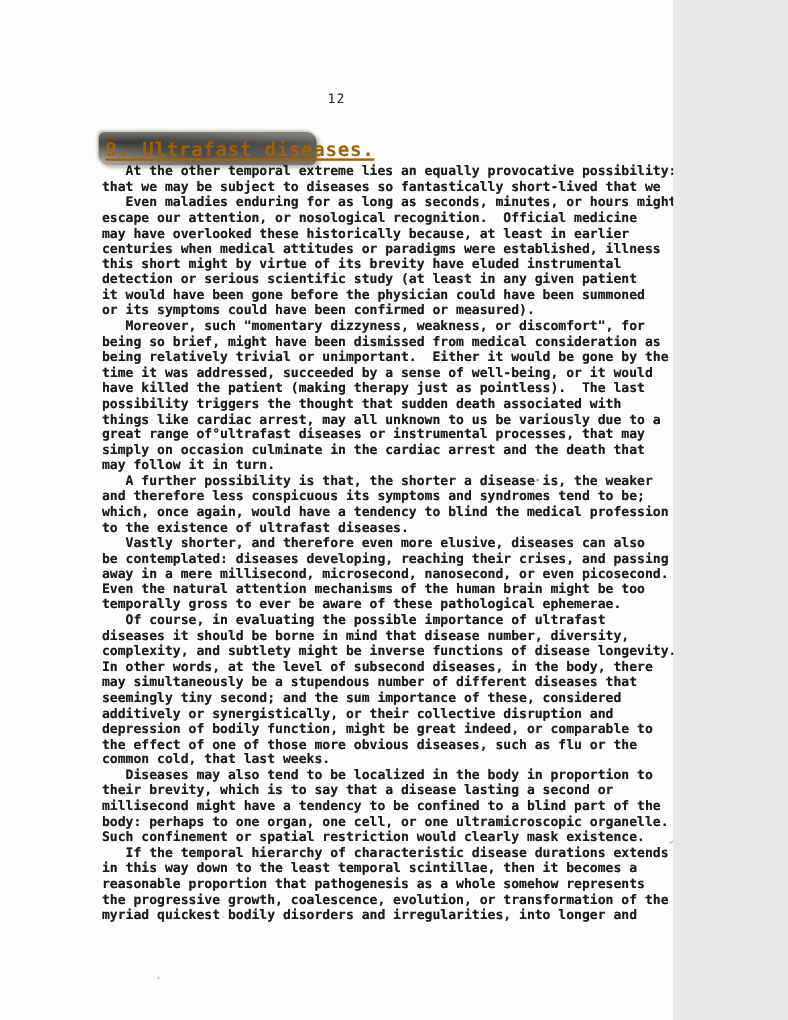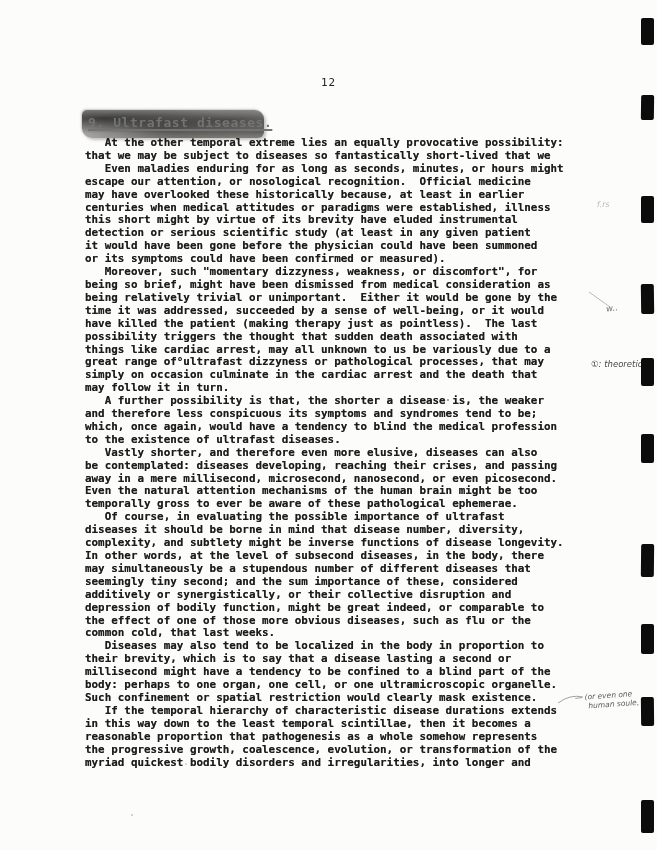--- a/index.html
+++ b/index.html
@@ -1,19 +1,19 @@
 <!DOCTYPE html>
 <html><head>
 <meta charset="utf-8">
 <title>Document</title>
 <style>
   html,body{margin:0;padding:0;background:#e9e9e7;}
   .page{
     position:relative;
-    width:657px;height:850px;
+    width:561px;height:850px;
     background:#fcfcfa;
     overflow:hidden;
     font-family:"DejaVu Sans Mono","Liberation Mono",monospace;
     color:#1c1c1c;
   }
   .page-number{
     position:absolute;top:76px;left:0;right:0;
     text-align:center;
     font-size:10.9px;letter-spacing:1px;
     color:#222;
@@ -24,22 +24,22 @@
     background:
       radial-gradient(ellipse at 12% 30%, rgba(30,30,28,0.80), rgba(30,30,28,0) 55%),
       radial-gradient(ellipse at 45% 70%, rgba(55,53,50,0.65), rgba(55,53,50,0) 60%),
       radial-gradient(ellipse at 80% 35%, rgba(40,40,38,0.70), rgba(40,40,38,0) 65%),
       radial-gradient(ellipse at 97% 80%, rgba(60,58,54,0.55), rgba(60,58,54,0) 55%),
       linear-gradient(rgba(95,92,86,0.50), rgba(78,76,70,0.50));
     box-shadow:2px 2px 3px rgba(90,88,82,0.35), -1px -1px 2px rgba(90,88,82,0.3);
   }
   .heading{
     position:absolute;left:88px;top:115px;
-    font-size:13px;font-weight:bold;letter-spacing:0.55px;
-    color:#737373;white-space:pre;
+    font-size:16px;font-weight:bold;letter-spacing:0.55px;
+    color:#a16207;white-space:pre;
     text-decoration:underline;
     text-decoration-thickness:1.5px;
     text-underline-offset:2px;
   }
   .body-text{
     position:absolute;left:85px;top:137px;width:500px;
     font-size:10.9px;
     text-shadow:0 0 0.4px rgba(10,10,10,0.55);
   }
   .tline{white-space:pre;height:12.92px;line-height:12.92px;font-weight:bold;}
@@ -82,21 +82,21 @@
       <div class="tline">detection or serious scientific study (at least in any given patient</div>
       <div class="tline">it would have been gone before the physician could have been summoned</div>
       <div class="tline">or its symptoms could have been confirmed or measured).</div>
       <div class="tline">   Moreover, such "momentary dizzyness, weakness, or discomfort", for</div>
       <div class="tline">being so brief, might have been dismissed from medical consideration as</div>
       <div class="tline">being relatively trivial or unimportant.  Either it would be gone by the</div>
       <div class="tline">time it was addressed, succeeded by a sense of well-being, or it would</div>
       <div class="tline">have killed the patient (making therapy just as pointless).  The last</div>
       <div class="tline">possibility triggers the thought that sudden death associated with</div>
       <div class="tline">things like cardiac arrest, may all unknown to us be variously due to a</div>
-      <div class="tline">great range of°ultrafast dizzyness or pathological processes, that may</div>
+      <div class="tline">great range of°ultrafast diseases or instrumental processes, that may</div>
       <div class="tline">simply on occasion culminate in the cardiac arrest and the death that</div>
       <div class="tline">may follow it in turn.</div>
       <div class="tline">   A further possibility is that, the shorter a disease is, the weaker</div>
       <div class="tline">and therefore less conspicuous its symptoms and syndromes tend to be;</div>
       <div class="tline">which, once again, would have a tendency to blind the medical profession</div>
       <div class="tline">to the existence of ultrafast diseases.</div>
       <div class="tline">   Vastly shorter, and therefore even more elusive, diseases can also</div>
       <div class="tline">be contemplated: diseases developing, reaching their crises, and passing</div>
       <div class="tline">away in a mere millisecond, microsecond, nanosecond, or even picosecond.</div>
       <div class="tline">Even the natural attention mechanisms of the human brain might be too</div>

